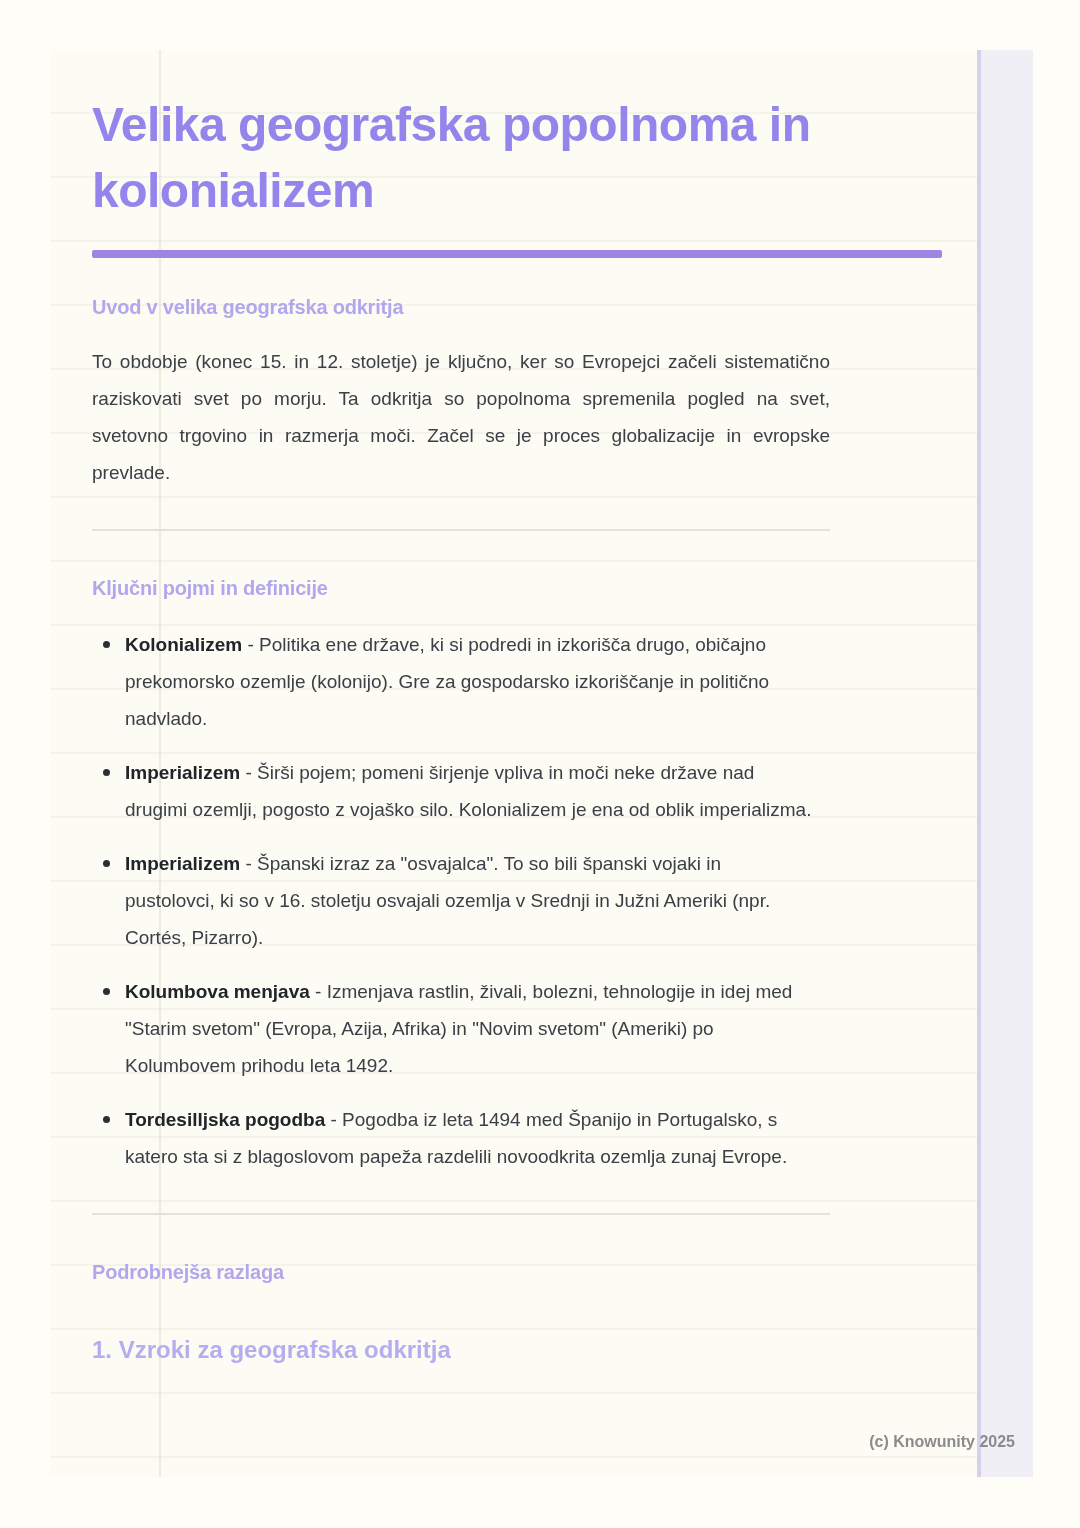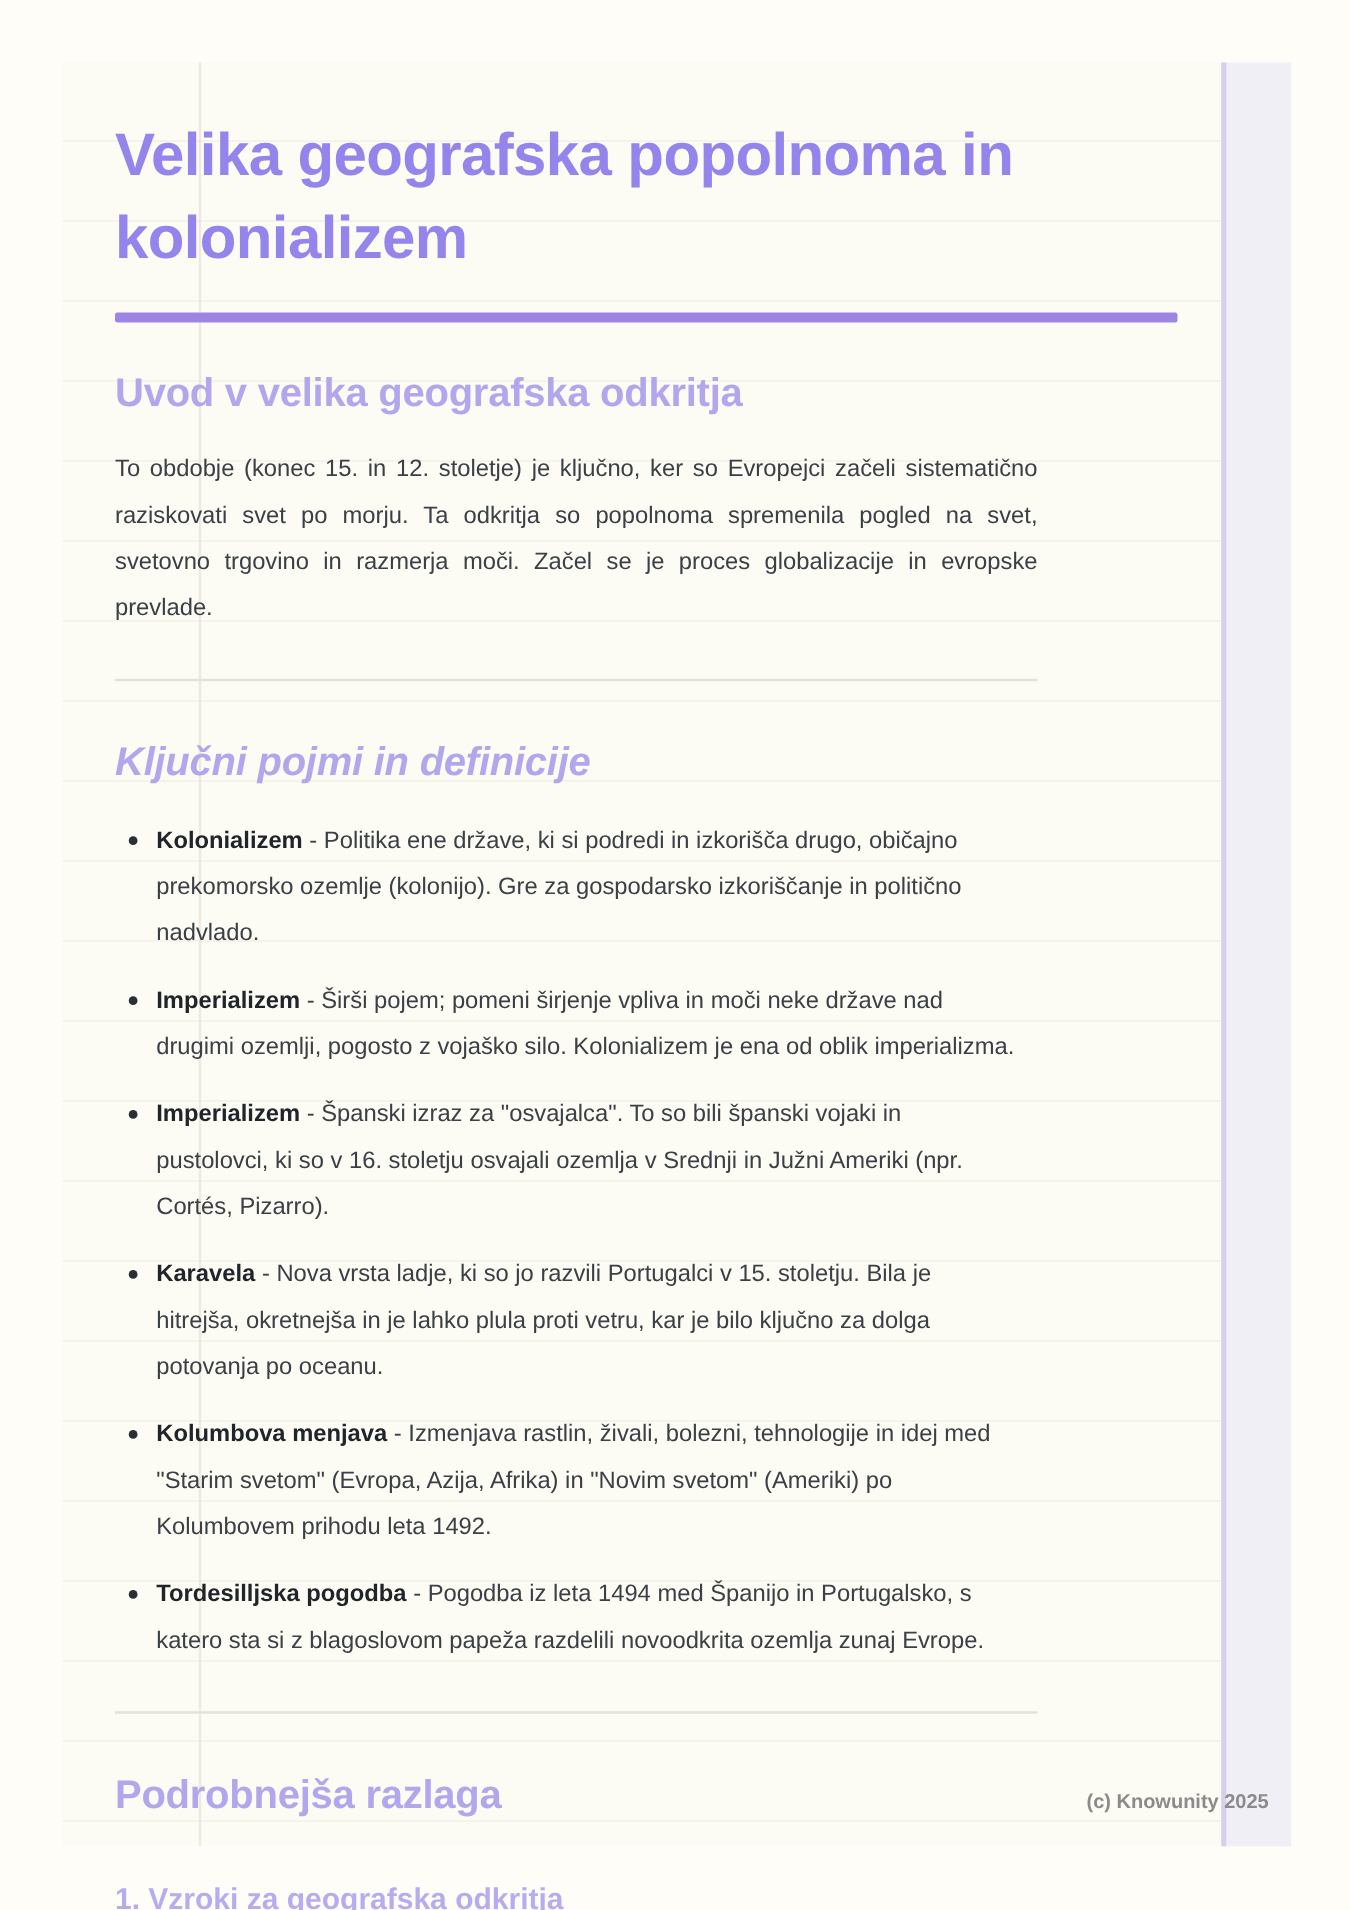--- a/index.html
+++ b/index.html
@@ -47,27 +47,27 @@
     color: #9485ec;
     width: 860px;
   }
   .title-rule {
     margin-top: 26px;
     width: 850px; height: 8px;
     background: #9e85e3;
     border-radius: 2px;
   }
   .section-heading {
-    font-size: 32px;
+    font-size: 20px;
     font-weight: 700;
     color: #b2a7ec;
     letter-spacing: -0.2px;
   }
   .h-uvod   { margin-top: 38px; }
-  .h-pojmi  { margin-top: 46px; font-style: italic; }
+  .h-pojmi  { margin-top: 46px; }
   .h-razlaga{ margin-top: 46px; }
   .sub-heading {
     margin-top: 52px;
     font-size: 24px;
     font-weight: 700;
     color: #b6adf0;
   }
   .body-par {
     margin-top: 24px;
     width: 738px;
@@ -134,23 +134,20 @@
       <li>
         <span class="term">Kolonializem</span><span> - Politika ene države, ki si podredi in izkorišča drugo, običajno prekomorsko ozemlje (kolonijo). Gre za gospodarsko izkoriščanje in politično nadvlado.</span>
       </li>
       <li>
         <span class="term">Imperializem</span><span> - Širši pojem; pomeni širjenje vpliva in moči neke države nad drugimi ozemlji, pogosto z vojaško silo. Kolonializem je ena od oblik imperializma.</span>
       </li>
       <li>
         <span class="term">Imperializem</span><span> - Španski izraz za "osvajalca". To so bili španski vojaki in pustolovci, ki so v 16. stoletju osvajali ozemlja v Srednji in Južni Ameriki (npr. Cortés, Pizarro).</span>
       </li>
       <li>
-        <span class="term">Karavela</span><span> - Nova vrsta ladje, ki so jo razvili Portugalci v 15. stoletju. Bila je hitrejša, okretnejša in je lahko plula proti vetru, kar je bilo ključno za dolga potovanja po oceanu.</span>
-      </li>
-      <li>
         <span class="term">Kolumbova menjava</span><span> - Izmenjava rastlin, živali, bolezni, tehnologije in idej med "Starim svetom" (Evropa, Azija, Afrika) in "Novim svetom" (Ameriki) po Kolumbovem prihodu leta 1492.</span>
       </li>
       <li>
         <span class="term">Tordesilljska pogodba</span><span> - Pogodba iz leta 1494 med Španijo in Portugalsko, s katero sta si z blagoslovom papeža razdelili novoodkrita ozemlja zunaj Evrope.</span>
       </li>
     </ul>
 
     <div class="divider"></div>
 
     <h2 class="section-heading h-razlaga">Podrobnejša razlaga</h2>

